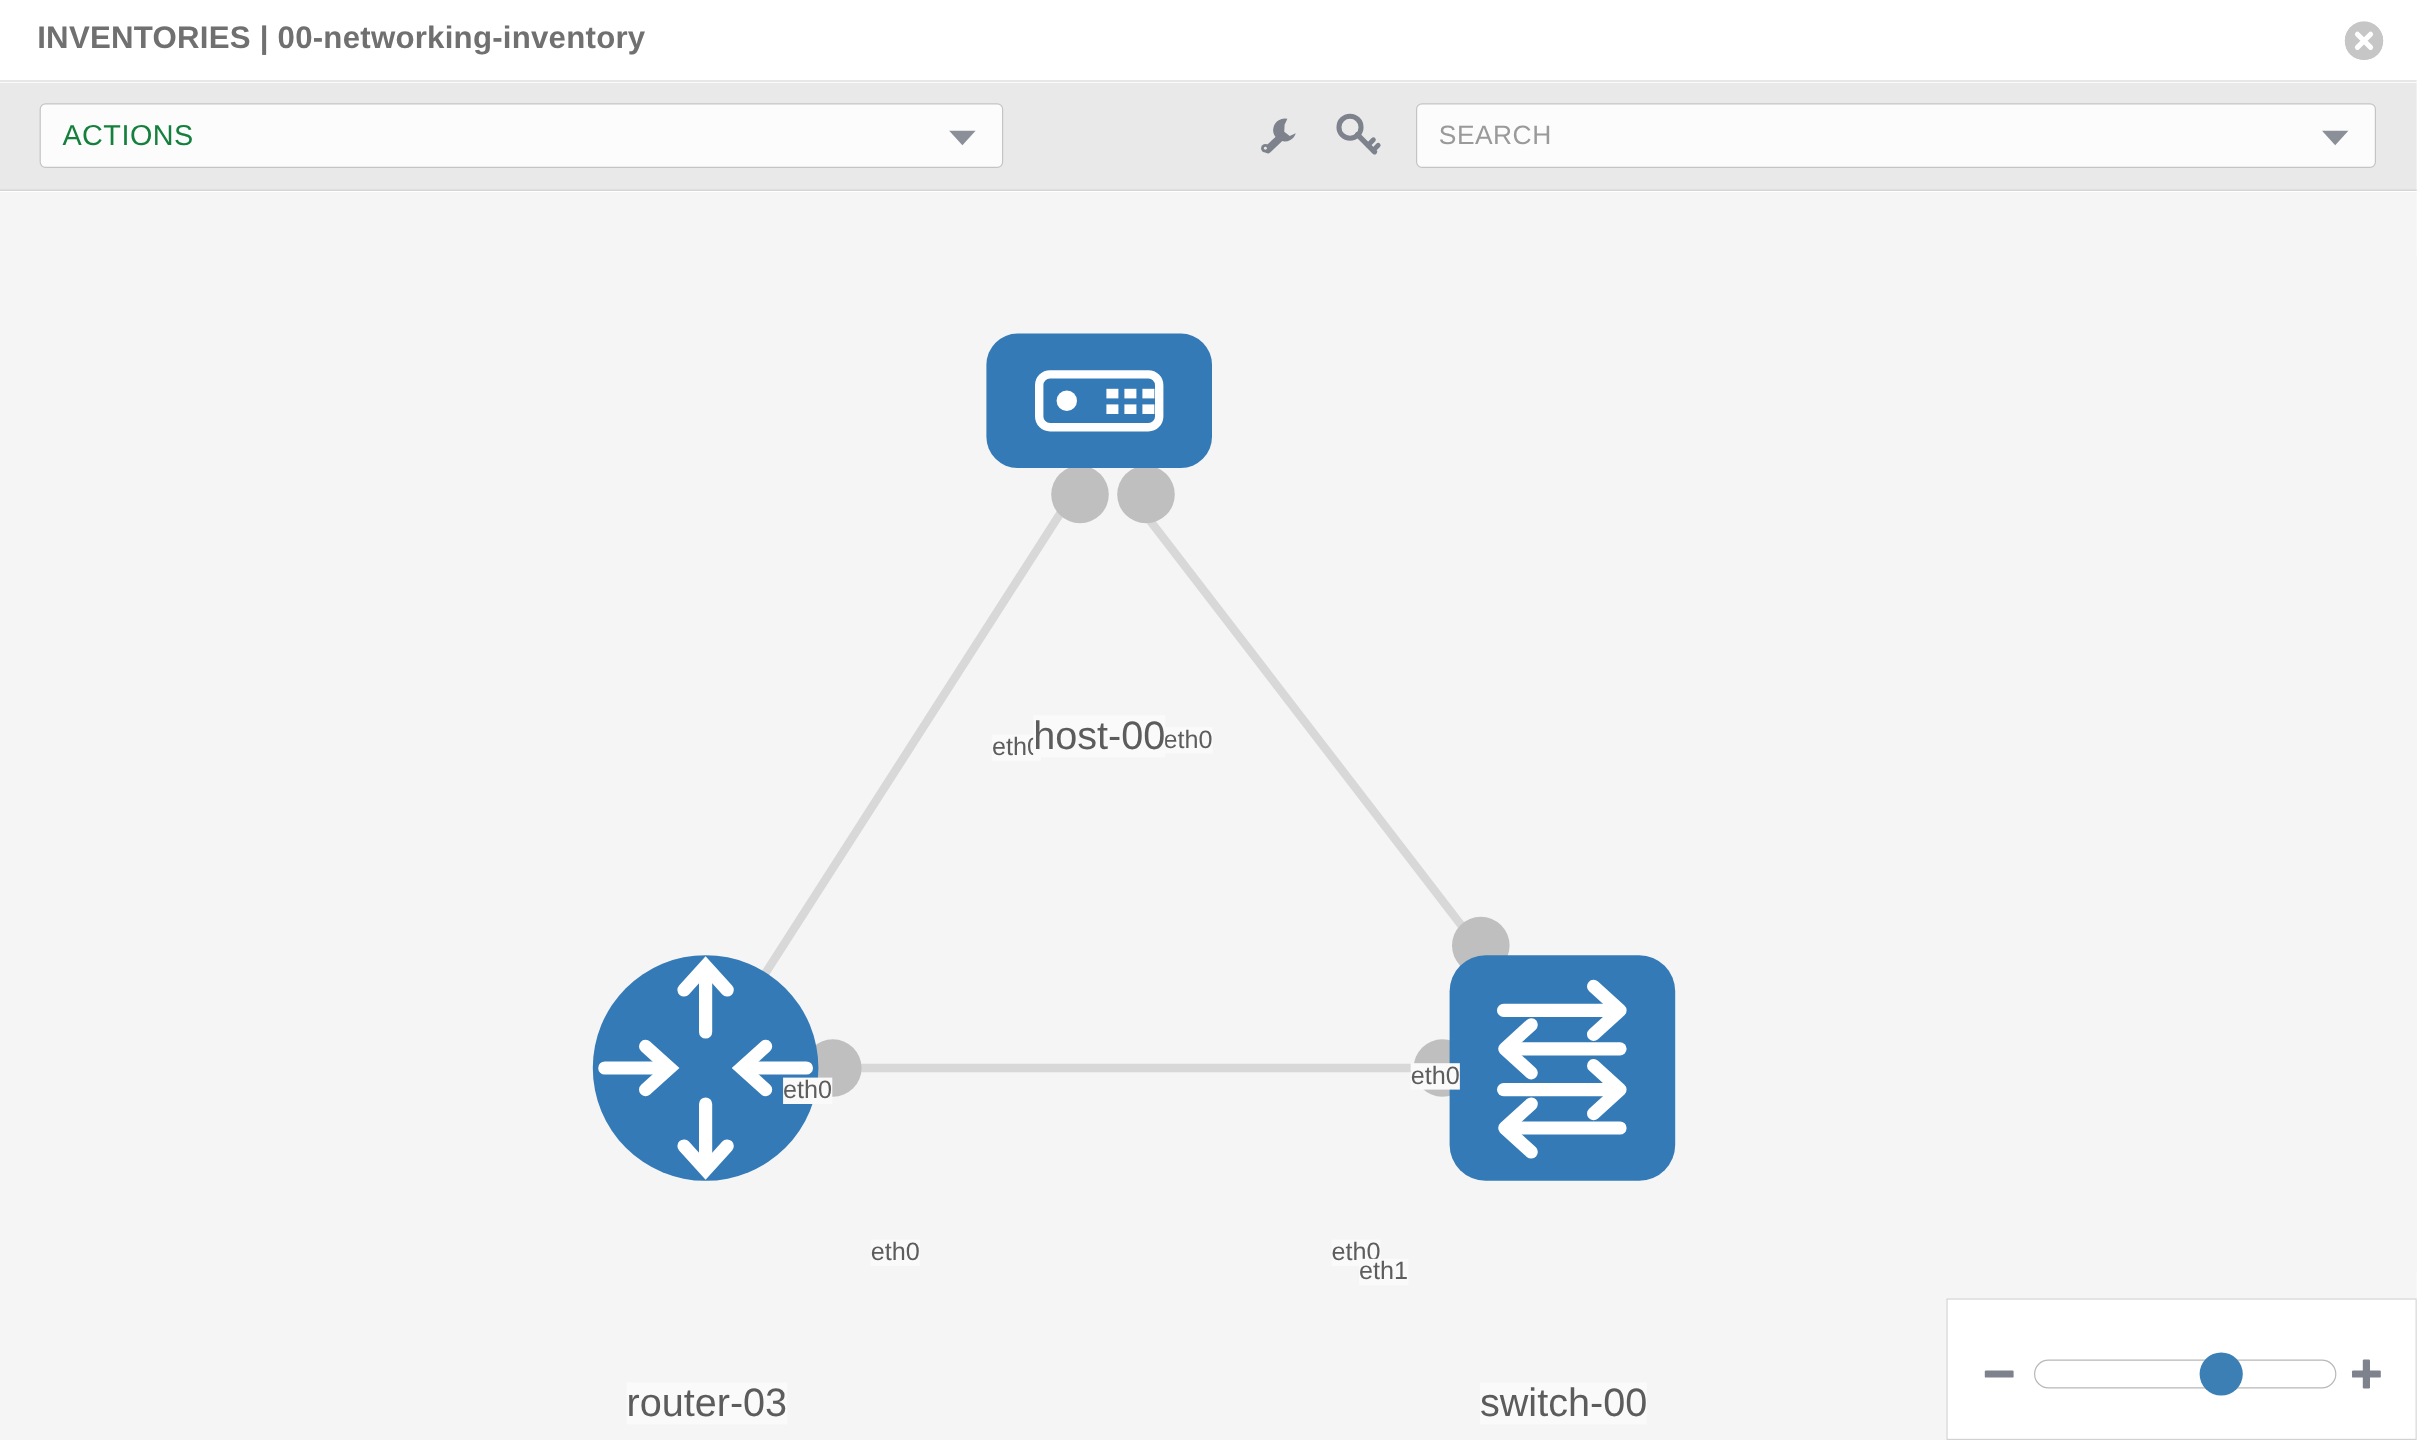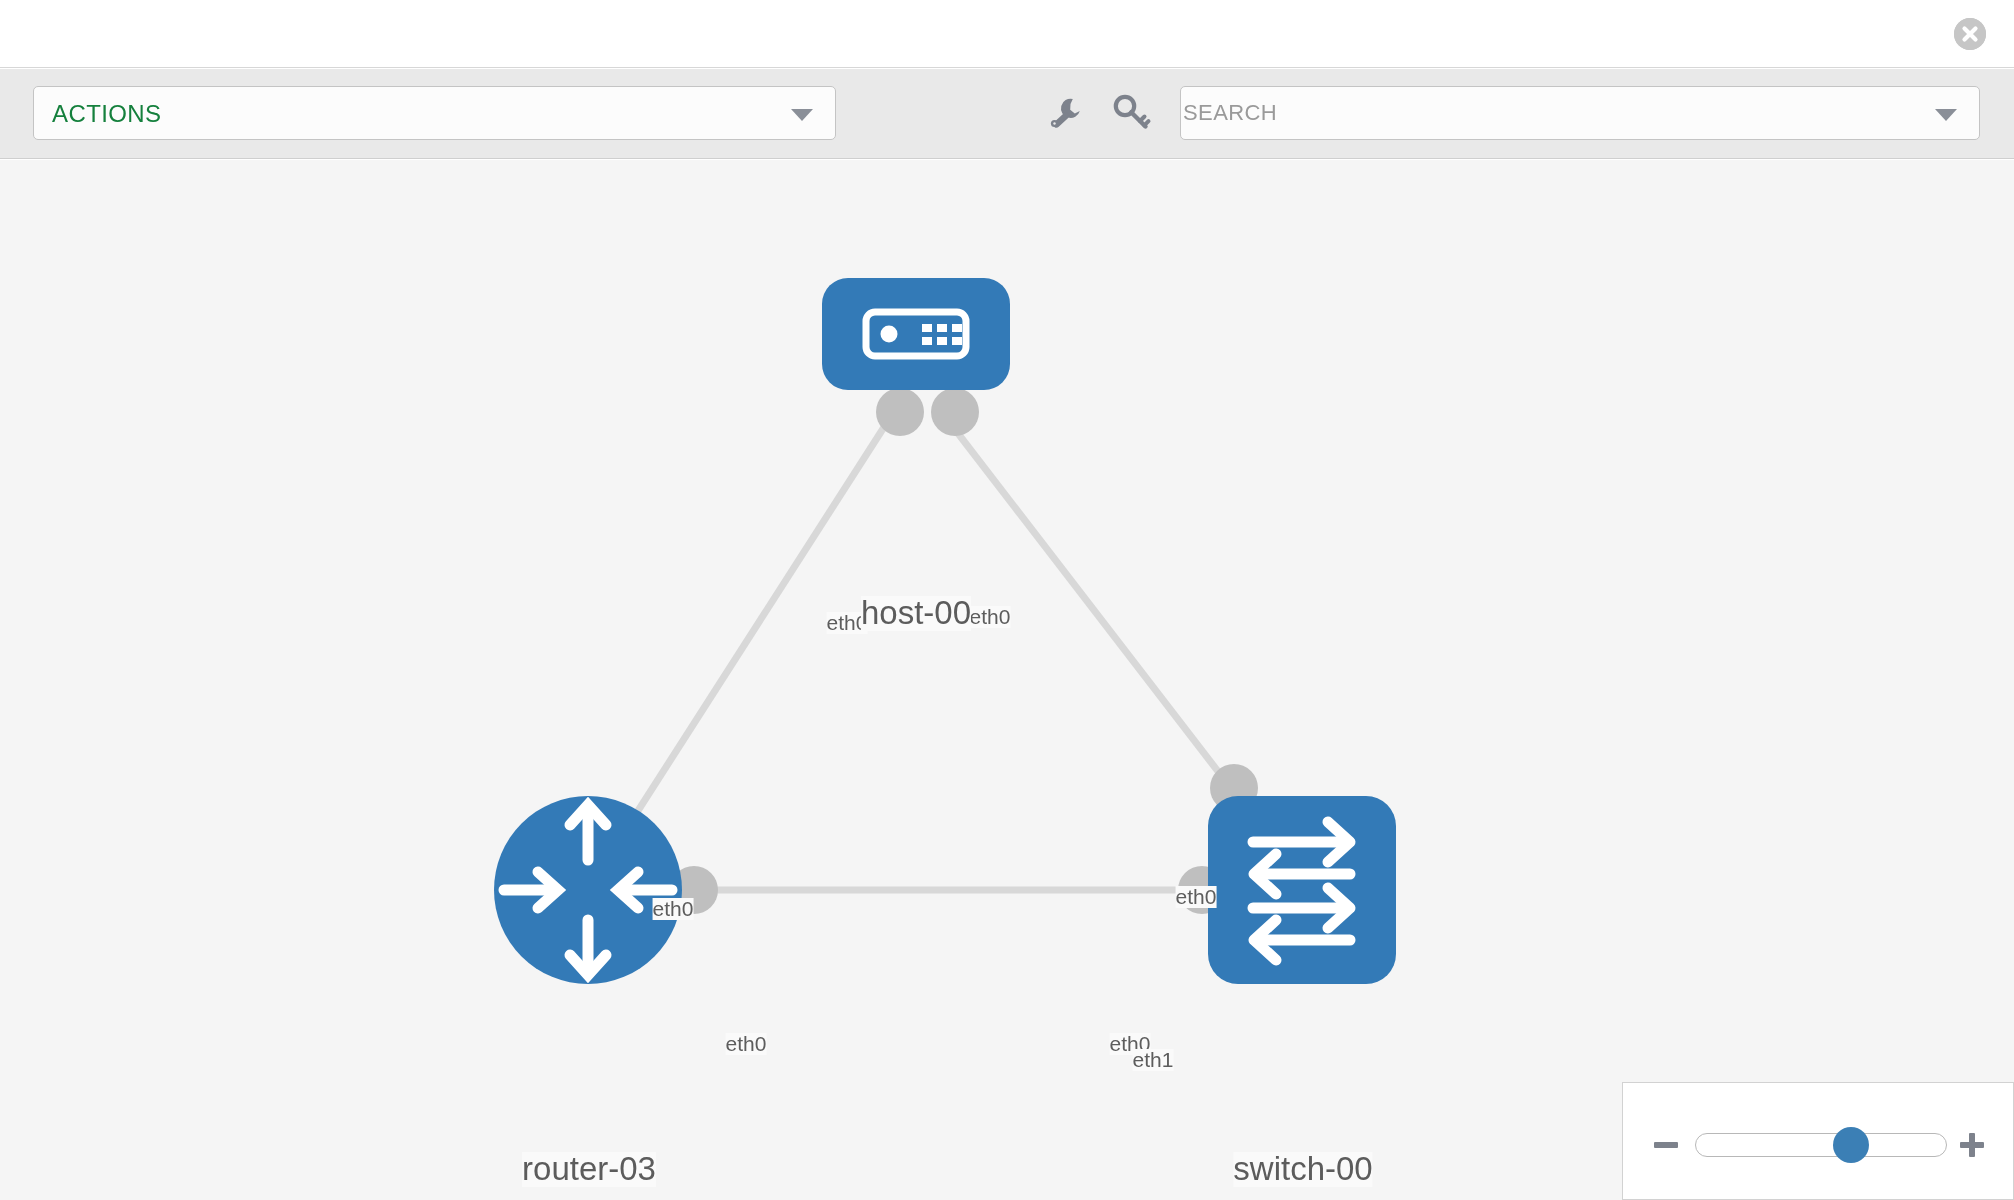--- a/index.html
+++ b/index.html
@@ -110,21 +110,21 @@
     border-radius: 5px;
   }
   .search-box input {
     position: absolute;
     left: 0; top: 0;
     width: 740px;
     height: 52px;
     border: none;
     outline: none;
     background: transparent;
-    padding-left: 2px;
+    padding-left: 18px;
     font-size: 22px;
     font-family: "Liberation Sans", sans-serif;
     color: #0f766e;
   }
   .search-box input::placeholder { color: #9a9a9a; letter-spacing: 0.4px; }
 
   
   .canvas {
     position: absolute;
     left: 0; top: 160px;
@@ -210,20 +210,21 @@
     background: #3b7fb5;
     cursor: pointer;
   }
 </style>
 </head>
 <body>
 
 <div id="app">
 
   <div class="header">
+    <div class="header-title">INVENTORIES | 00-networking-inventory</div>
     <div class="close-btn">
       <svg width="32" height="32" viewBox="0 0 32 32" aria-hidden="true">
         <circle cx="16" cy="16" r="16" fill="#c6c6c6"></circle>
         <path d="M10.5 10.5 L21.5 21.5 M21.5 10.5 L10.5 21.5" stroke="#ffffff" stroke-width="4.2" stroke-linecap="round"></path>
       </svg>
     </div>
   </div>
 
   <div class="toolbar">
 

